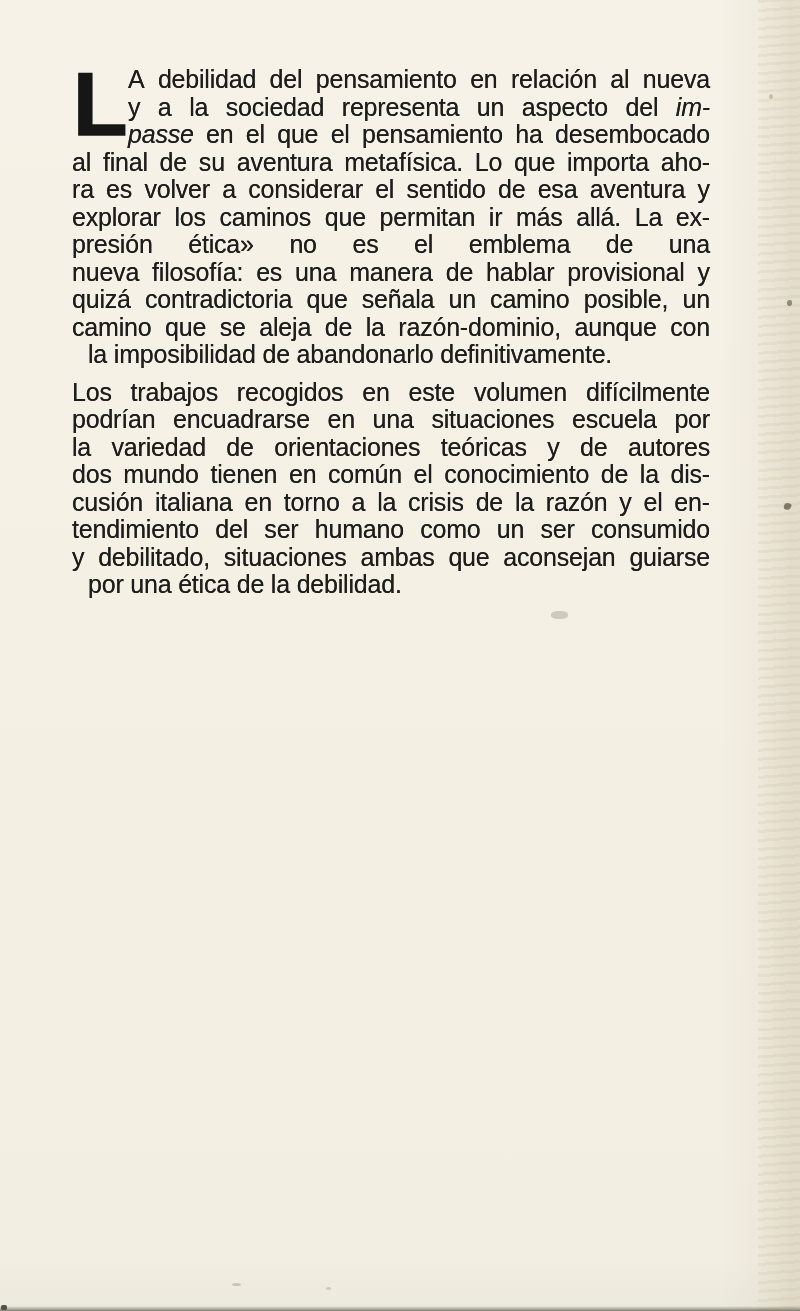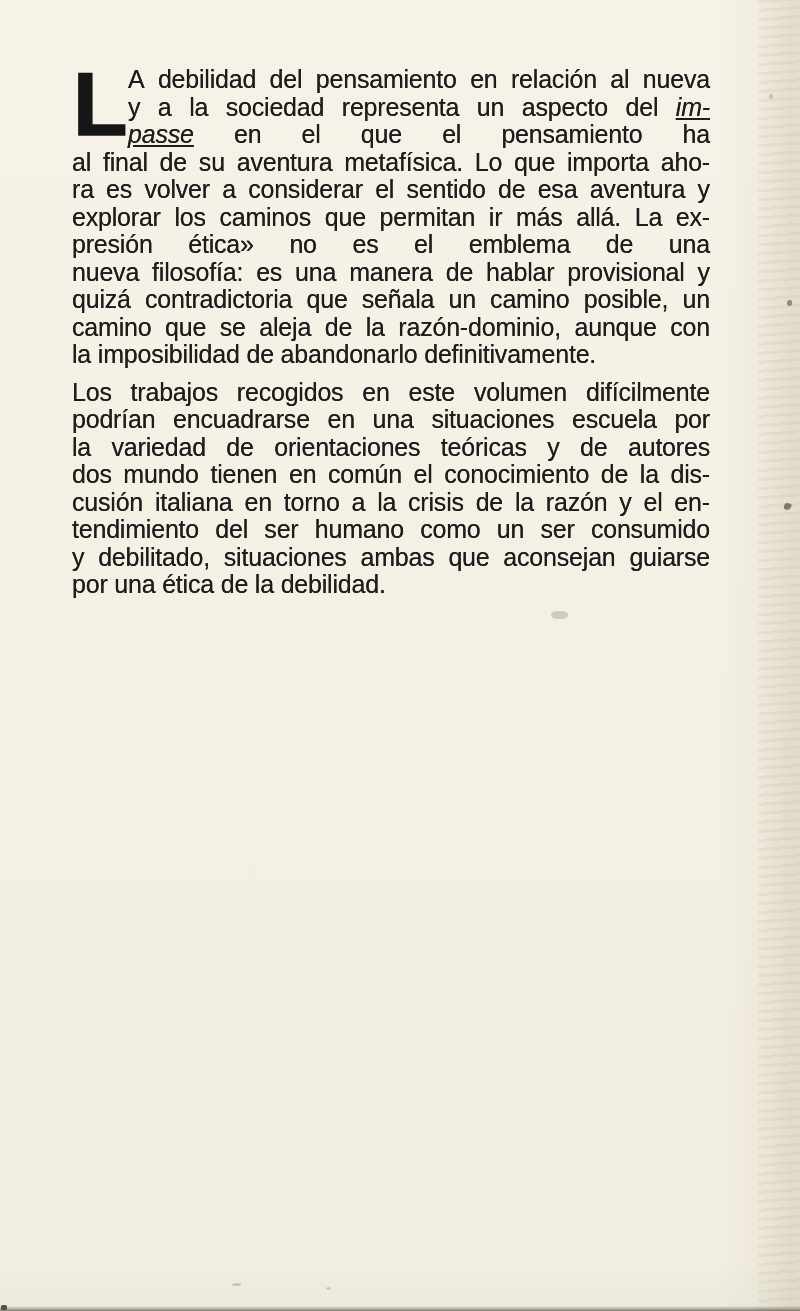--- a/index.html
+++ b/index.html
@@ -39,23 +39,23 @@
   
   .text-block {
     position: absolute; left: 72px; top: 66px; width: 638px;
     font-size: 25px; line-height: 27.5px; letter-spacing: -0.2px;
     text-shadow: 0 0 0.5px rgba(25,25,25,0.85);
   }
   .para { position: relative; }
   .para + .para { margin-top: 10px; }
   .line { display: flex; justify-content: space-between; white-space: nowrap; }
   .line.indent { margin-left: 56px; }
-  .line.last { display: block; white-space: normal; }
+  .line.last { display: block; white-space: normal; margin-left: 16px; }
   .word { flex: 0 0 auto; }
-  .it { font-style: italic; text-decoration: underline; }
+  .it { font-style: italic; }
   .dropcap {
     position: absolute; left: 1px; top: 6px;
     width: 55px; height: 65px; line-height: 65px;
     font-size: 89px; font-weight: bold; color: #161616;
     -webkit-text-stroke: 1.6px #161616;
     letter-spacing: 0;
   }
 </style>
 </head>
 <body>
@@ -85,20 +85,21 @@
         <span class="word it">im-</span>
       </div>
       <div class="line indent">
         <span class="word it">passe</span>
         <span class="word">en</span>
         <span class="word">el</span>
         <span class="word">que</span>
         <span class="word">el</span>
         <span class="word">pensamiento</span>
         <span class="word">ha</span>
+        <span class="word">desembocado</span>
       </div>
       <div class="line">
         <span class="word">al</span>
         <span class="word">final</span>
         <span class="word">de</span>
         <span class="word">su</span>
         <span class="word">aventura</span>
         <span class="word">metafísica.</span>
         <span class="word">Lo</span>
         <span class="word">que</span>

